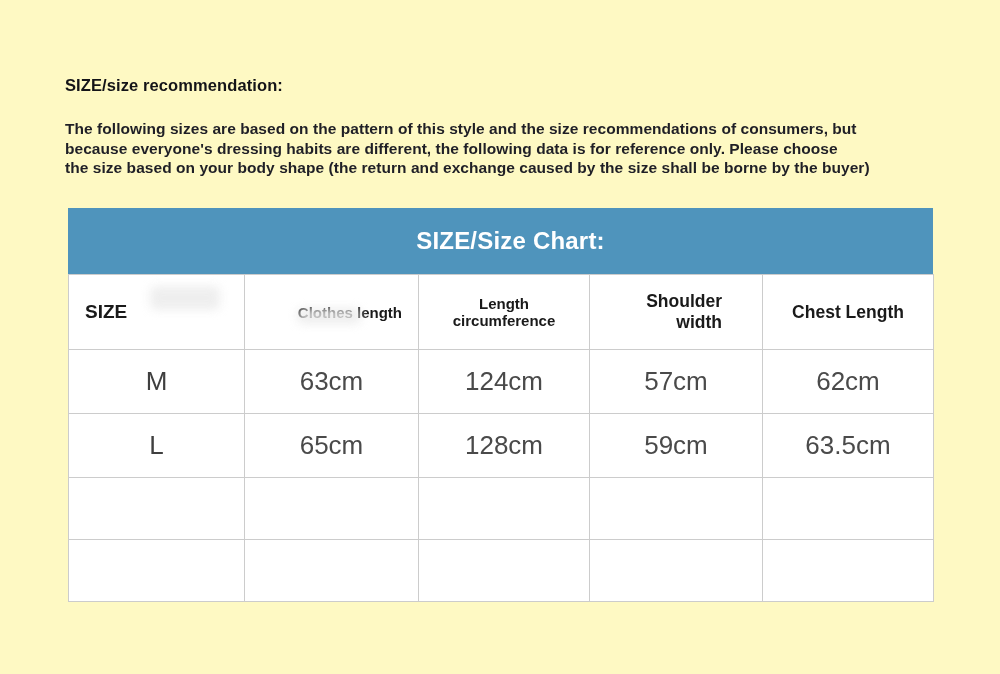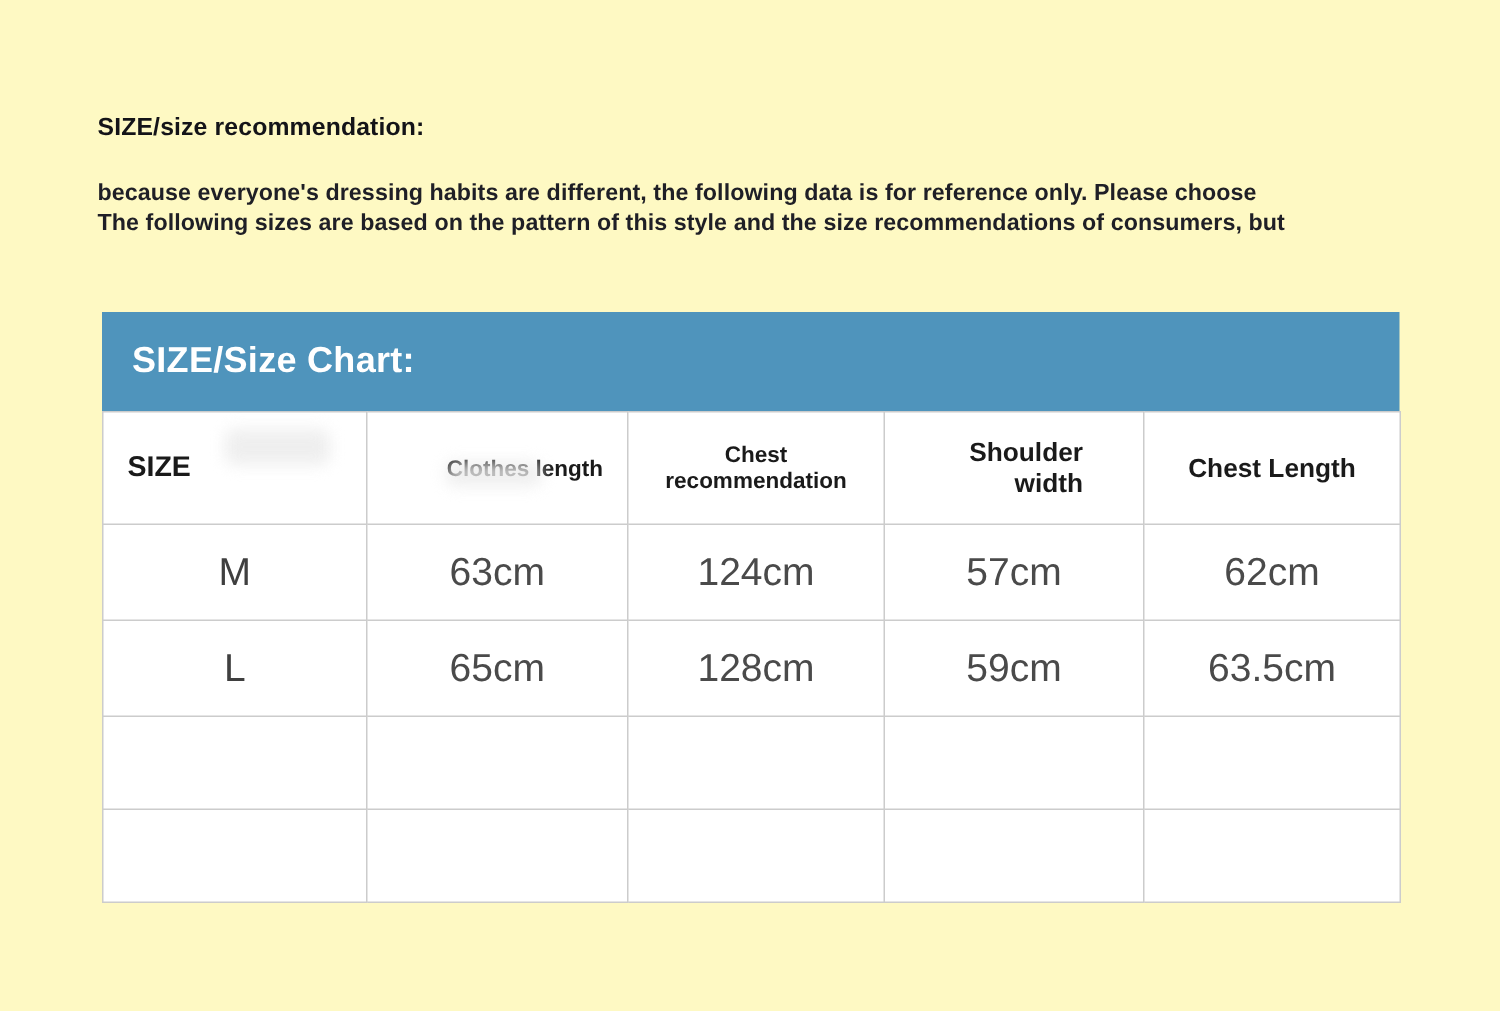--- a/index.html
+++ b/index.html
@@ -39,20 +39,21 @@
     position: absolute;
     left: 68px;
     top: 208px;
     width: 865px;
     height: 66px;
     background: #4F94BC;
     display: flex;
     align-items: center;
     box-sizing: border-box;
     padding-left: 20px;
+    justify-content: center;
   }
   .chart-title-bar .bar-title {
     color: #ffffff;
     font-size: 24px;
     font-weight: bold;
     letter-spacing: 0.2px;
   }
   .size-table-wrap {
     position: absolute;
     left: 68px;
@@ -114,42 +115,43 @@
   .smudge-2 { left: 297px; top: 308px; width: 64px; height: 16px; }
 </style>
 </head>
 <body>
 
 <div class="stage">
 
   <div class="rec-heading">SIZE/size recommendation:</div>
 
   <div class="rec-body">
+    <div>The following sizes are based on the pattern of this style and the size recommendations of consumers, but</div>
     <div>because everyone's dressing habits are different, the following data is for reference only. Please choose</div>
-    <div>The following sizes are based on the pattern of this style and the size recommendations of consumers, but</div>
+    <div>the size based on your body shape (the return and exchange caused by the size shall be borne by the buyer)</div>
   </div>
 
   <div class="chart-title-bar">
     <span class="bar-title">SIZE/Size Chart:</span>
   </div>
 
   <div class="size-table-wrap">
     <table class="size-table">
       <colgroup>
         <col style="width:176px">
         <col style="width:174px">
         <col style="width:171px">
         <col style="width:173px">
         <col style="width:171px">
       </colgroup>
       <tbody>
           <tr class="header-row">
         <th class="th-size">SIZE</th>
         <th class="th-sm-right">Clothes length</th>
-        <th class="th-sm">Chest recommendation</th>
+        <th class="th-sm">Length circumference</th>
         <th class="th-lg">
           <span class="wrap-block">Shoulder width</span>
         </th>
         <th class="th-lg">Chest Length</th>
       </tr>
       <tr class="data-row">
         <td class="size-cell">M</td>
         <td class="data-cell">63cm</td>
         <td class="data-cell">124cm</td>
         <td class="data-cell">57cm</td>

